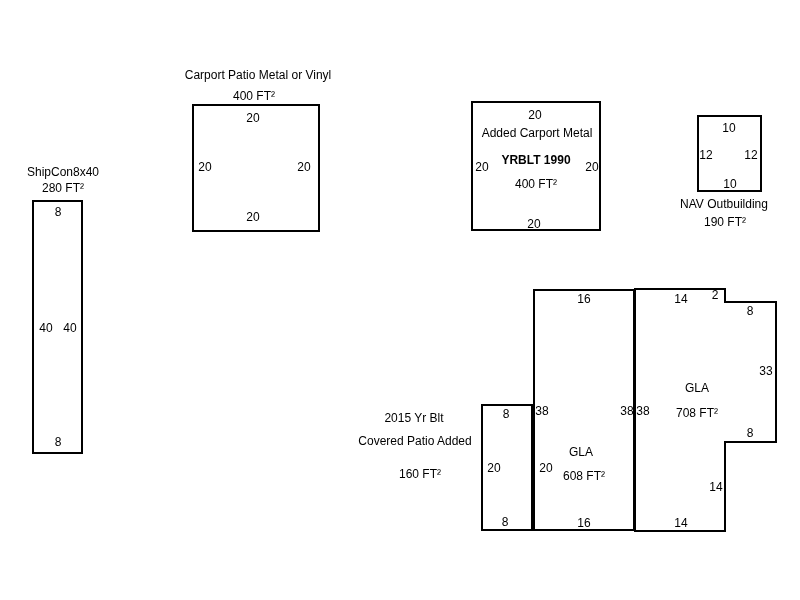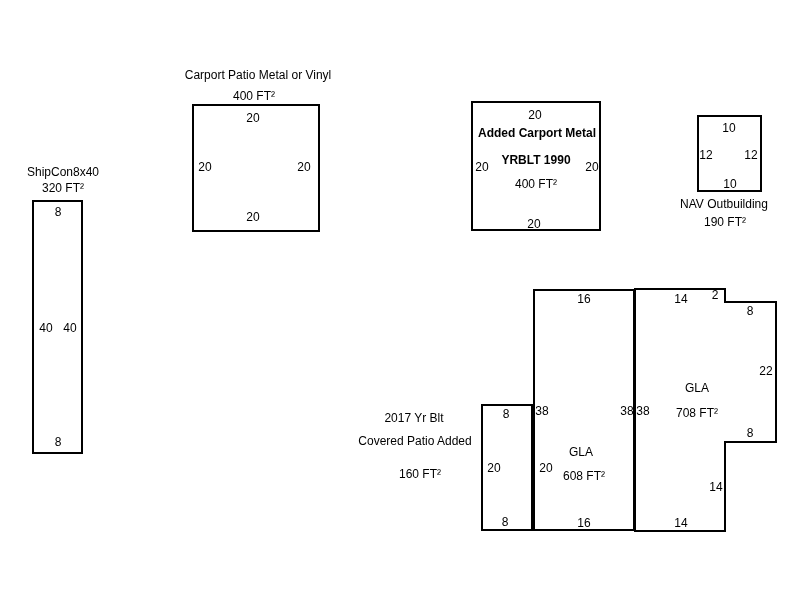--- a/index.html
+++ b/index.html
@@ -38,60 +38,60 @@
     <div class="shape-rect" style="left: 32px; top: 200px; width: 51px; height: 254px; border-color: rgb(0, 0, 0);"></div>
     <div class="shape-rect" style="left: 192px; top: 104px; width: 128px; height: 128px; border-color: rgb(0, 0, 0);"></div>
     <div class="shape-rect" style="left: 471px; top: 101px; width: 130px; height: 130px; border-color: rgb(0, 0, 0);"></div>
     <div class="shape-rect" style="left: 697px; top: 115px; width: 65px; height: 77px; border-color: rgb(0, 0, 0);"></div>
     <div class="shape-rect" style="left: 481px; top: 404px; width: 52px; height: 127px; border-color: rgb(0, 0, 0);"></div>
     <div class="shape-rect" style="left: 533px; top: 289px; width: 102px; height: 242px; border-color: rgb(0, 0, 0);"></div>
     <svg width="800" height="600" class="poly-layer">
       <polygon points="635,289 725,289 725,302 776,302 776,442 725,442 725,531 635,531" fill="#ffffff" stroke="#000000" stroke-width="2"></polygon>
     </svg>
     <span class="sketch-label" style="left: 63px; top: 172px;">ShipCon8x40</span>
-    <span class="sketch-label" style="left: 63px; top: 188px;">320 FT²</span>
+    <span class="sketch-label" style="left: 63px; top: 188px;">280 FT²</span>
     <span class="sketch-label" style="left: 58px; top: 212px;">8</span>
     <span class="sketch-label" style="left: 46px; top: 328px;">40</span>
     <span class="sketch-label" style="left: 70px; top: 328px;">40</span>
     <span class="sketch-label" style="left: 58px; top: 442px;">8</span>
     <span class="sketch-label" style="left: 258px; top: 75px;">Carport Patio Metal or Vinyl</span>
     <span class="sketch-label" style="left: 254px; top: 96px;">400 FT²</span>
     <span class="sketch-label" style="left: 253px; top: 118px;">20</span>
     <span class="sketch-label" style="left: 205px; top: 167px;">20</span>
     <span class="sketch-label" style="left: 304px; top: 167px;">20</span>
     <span class="sketch-label" style="left: 253px; top: 217px;">20</span>
     <span class="sketch-label" style="left: 535px; top: 115px;">20</span>
-    <span class="sketch-label" style="left: 537px; top: 133px; font-weight: bold;">Added Carport Metal</span>
+    <span class="sketch-label" style="left: 537px; top: 133px;">Added Carport Metal</span>
     <span class="sketch-label" style="left: 482px; top: 167px;">20</span>
     <span class="sketch-label" style="left: 536px; top: 160px; font-weight: bold;">YRBLT 1990</span>
     <span class="sketch-label" style="left: 592px; top: 167px;">20</span>
     <span class="sketch-label" style="left: 536px; top: 184px;">400 FT²</span>
     <span class="sketch-label" style="left: 534px; top: 224px;">20</span>
     <span class="sketch-label" style="left: 724px; top: 204px;">NAV Outbuilding</span>
     <span class="sketch-label" style="left: 725px; top: 222px;">190 FT²</span>
     <span class="sketch-label" style="left: 729px; top: 128px;">10</span>
     <span class="sketch-label" style="left: 706px; top: 155px;">12</span>
     <span class="sketch-label" style="left: 751px; top: 155px;">12</span>
     <span class="sketch-label" style="left: 730px; top: 184px;">10</span>
-    <span class="sketch-label" style="left: 414px; top: 418px;">2017 Yr Blt</span>
+    <span class="sketch-label" style="left: 414px; top: 418px;">2015 Yr Blt</span>
     <span class="sketch-label" style="left: 415px; top: 441px;">Covered Patio Added</span>
     <span class="sketch-label" style="left: 420px; top: 474px;">160 FT²</span>
     <span class="sketch-label" style="left: 506px; top: 414px;">8</span>
     <span class="sketch-label" style="left: 494px; top: 468px;">20</span>
     <span class="sketch-label" style="left: 505px; top: 522px;">8</span>
     <span class="sketch-label" style="left: 584px; top: 299px;">16</span>
     <span class="sketch-label" style="left: 542px; top: 411px;">38</span>
     <span class="sketch-label" style="left: 627px; top: 411px;">38</span>
     <span class="sketch-label" style="left: 581px; top: 452px;">GLA</span>
     <span class="sketch-label" style="left: 546px; top: 468px;">20</span>
     <span class="sketch-label" style="left: 584px; top: 476px;">608 FT²</span>
     <span class="sketch-label" style="left: 584px; top: 523px;">16</span>
     <span class="sketch-label" style="left: 681px; top: 299px;">14</span>
     <span class="sketch-label" style="left: 715px; top: 295px;">2</span>
     <span class="sketch-label" style="left: 750px; top: 311px;">8</span>
-    <span class="sketch-label" style="left: 766px; top: 371px;">22</span>
+    <span class="sketch-label" style="left: 766px; top: 371px;">33</span>
     <span class="sketch-label" style="left: 697px; top: 388px;">GLA</span>
     <span class="sketch-label" style="left: 643px; top: 411px;">38</span>
     <span class="sketch-label" style="left: 697px; top: 413px; text-align: center;">708 FT²</span>
     <span class="sketch-label" style="left: 750px; top: 433px;">8</span>
     <span class="sketch-label" style="left: 716px; top: 487px;">14</span>
     <span class="sketch-label" style="left: 681px; top: 523px;">14</span>
   </div>
 
 </body></html>

